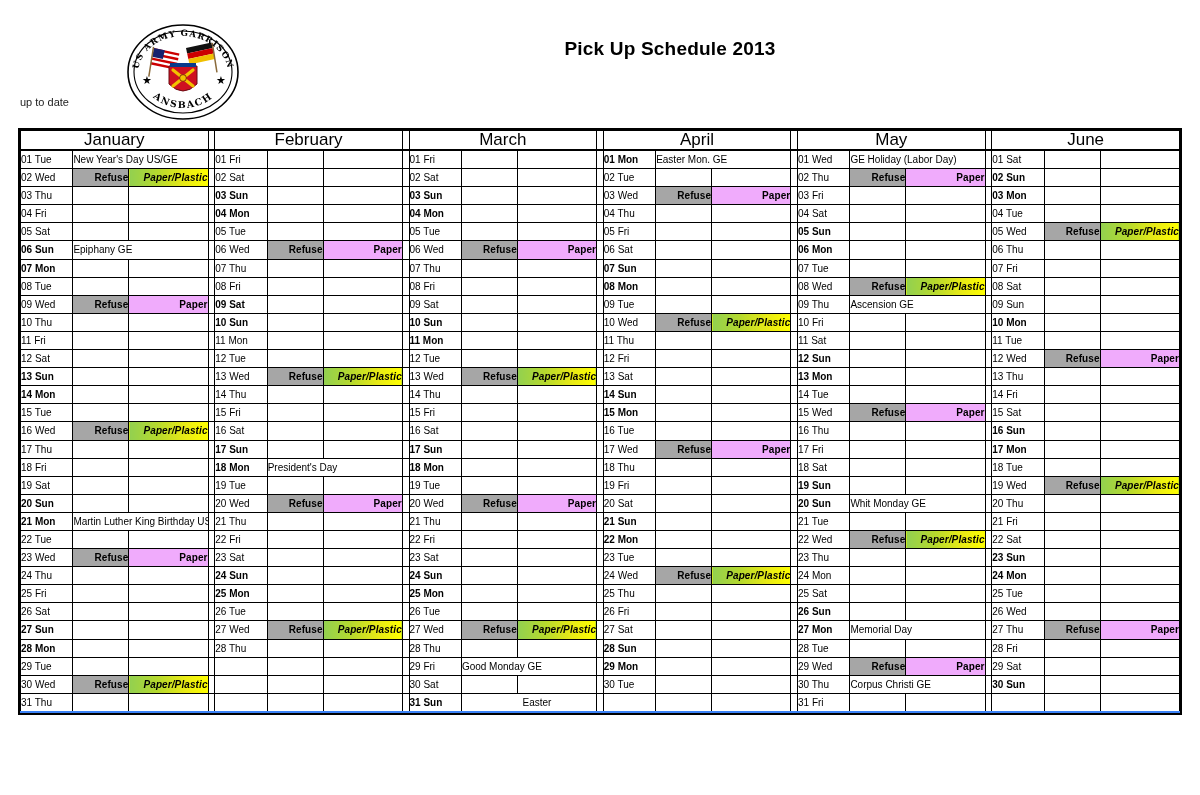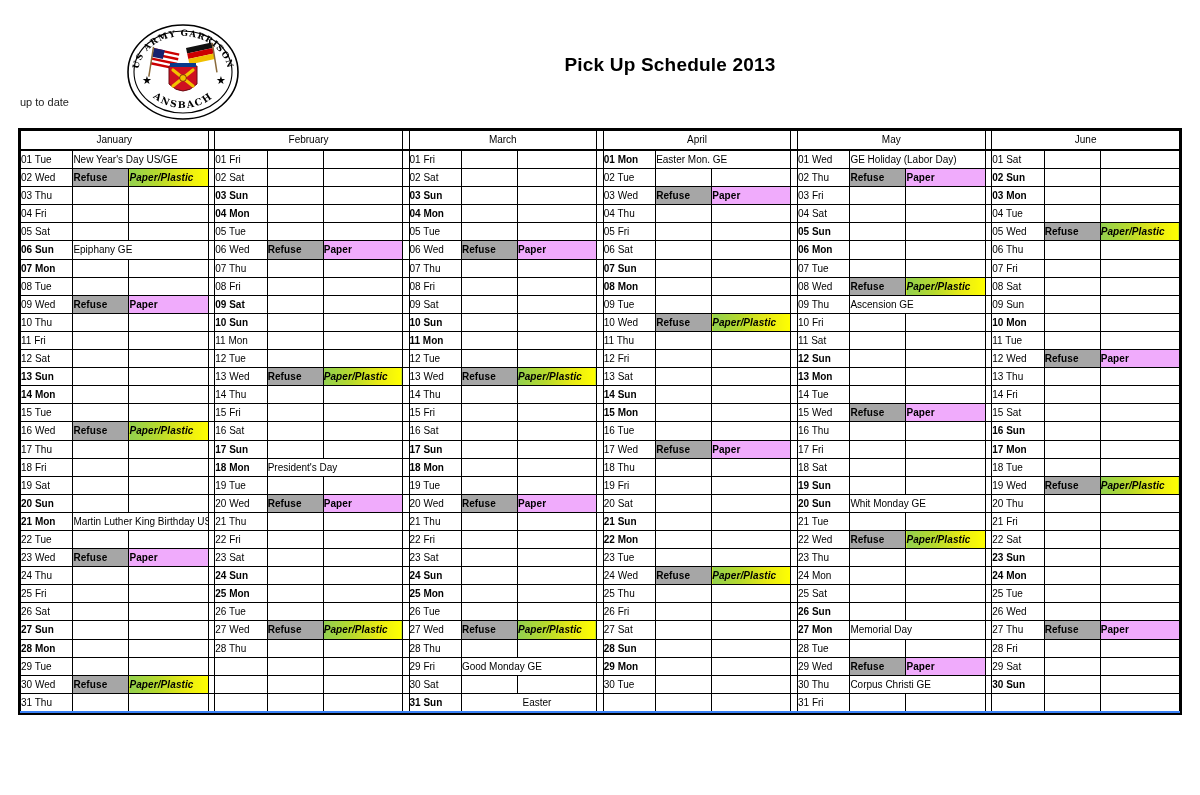--- a/index.html
+++ b/index.html
@@ -5,42 +5,42 @@
   html,body{margin:0;padding:0;}
   body{
     width:1200px;height:795px;background:#ffffff;
     font-family:"Liberation Sans",sans-serif;
     color:#000;overflow:hidden;position:relative;
   }
   
   #header{position:absolute;left:0;top:0;width:1200px;height:128px;}
   #uptodate{position:absolute;left:20px;top:96px;font-size:11px;color:#222;}
   #seal{position:absolute;left:124px;top:22px;width:118px;height:100px;}
-  #titleblock{position:absolute;left:330px;top:52px;width:680px;text-align:center;}
+  #titleblock{position:absolute;left:330px;top:36px;width:680px;text-align:center;}
   #title1{font-size:19px;font-weight:bold;letter-spacing:.2px;line-height:26px;}
   #title2{font-size:19px;font-weight:bold;letter-spacing:.2px;line-height:26px;}
 
   
   #cal{position:absolute;left:18px;top:128px;width:1164px;
        border:2px solid #000;box-sizing:border-box;background:#fff;}
   table.cal{border-collapse:collapse;width:100%;table-layout:fixed;}
   table.cal td,table.cal th{
     border:1px solid #000;padding:0;margin:0;
     font-size:10px;height:17.1px;line-height:17.1px;
     overflow:hidden;white-space:nowrap;
   }
   thead th.monthname{
-    font-size:10px;font-weight:normal;text-align:center;height:18px;line-height:18px;
+    font-size:17px;font-weight:normal;text-align:center;height:18px;line-height:18px;
     border-bottom:2px solid #000;
   }
   td.date{padding-left:3px;font-size:10px;text-align:left;}
   td.date.bold{font-weight:bold;}
   td.note{padding-left:4px;font-size:10px;text-align:left;}
   td.note.ctr{text-align:center;padding-left:16px;}
-  td.pick{text-align:left;font-weight:bold;font-size:10px;letter-spacing:.1px;}
+  td.pick{text-align:right;font-weight:bold;font-size:10px;letter-spacing:.1px;}
   td.refuse{background:#a6a6a6;}
   td.paper{background:#f0abfc;}
   td.pp{background:linear-gradient(90deg,#92d050 0%,#b5d92e 35%,#e8ea16 70%,#ffff00 100%);font-style:italic;}
   td.blank{background:#fff;}
   td.spacer{border-left:2px solid #000;border-right:none;width:6px;background:#fff;}
   tbody tr.lastrow td{border-bottom:2px solid #3b82f6;}
 
   
   #footer{position:absolute;left:0;top:648px;width:1200px;height:147px;}
 </style>

